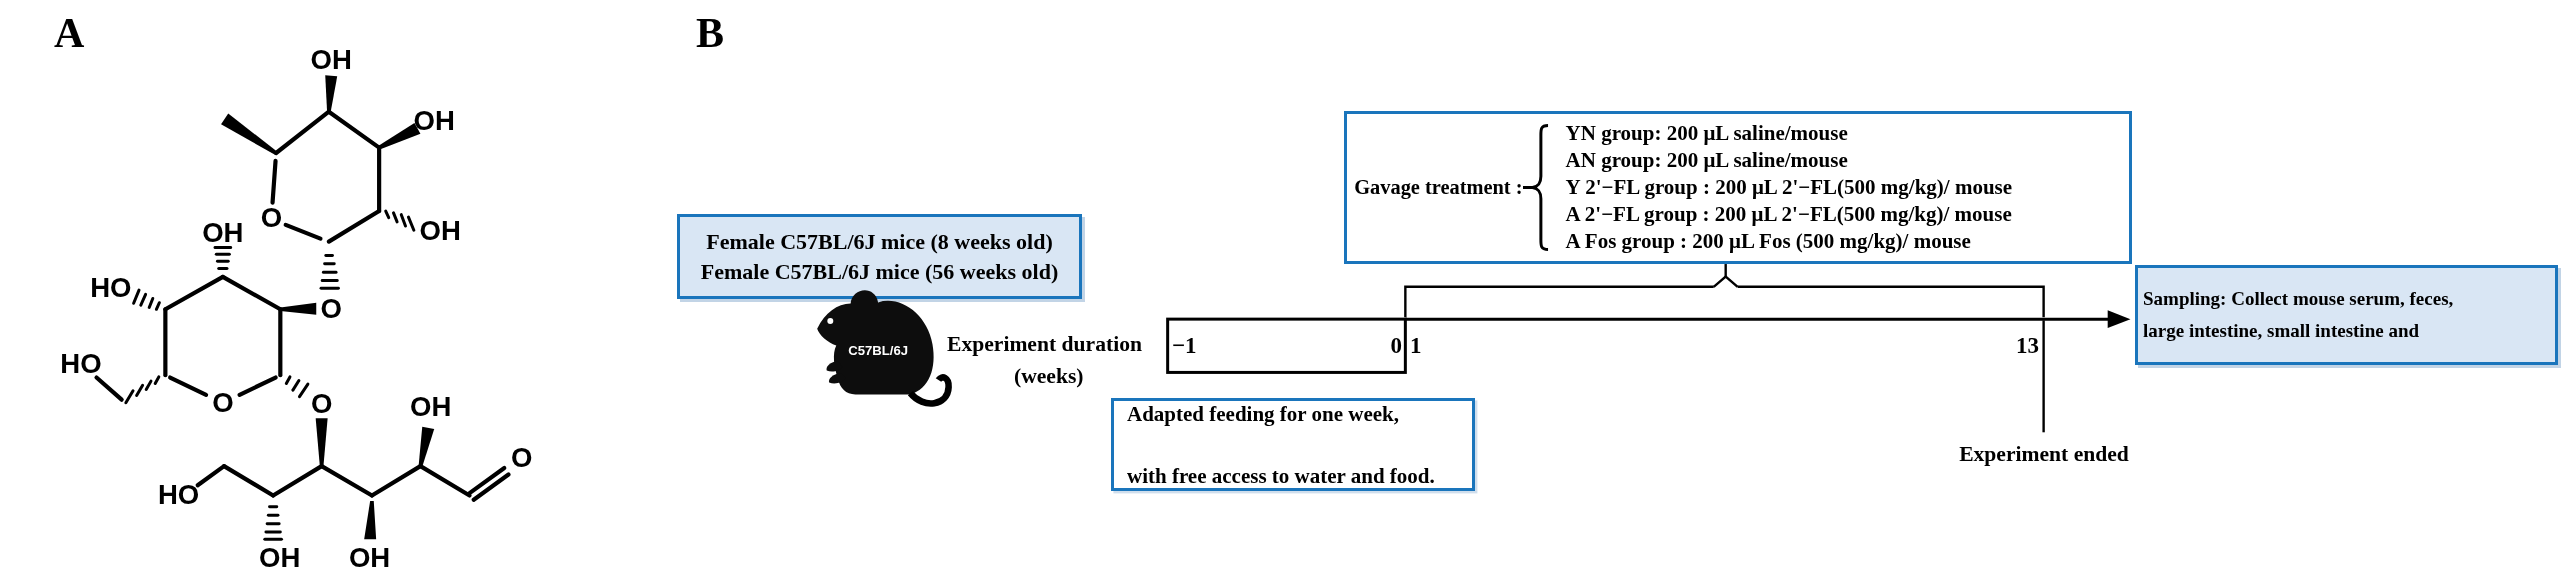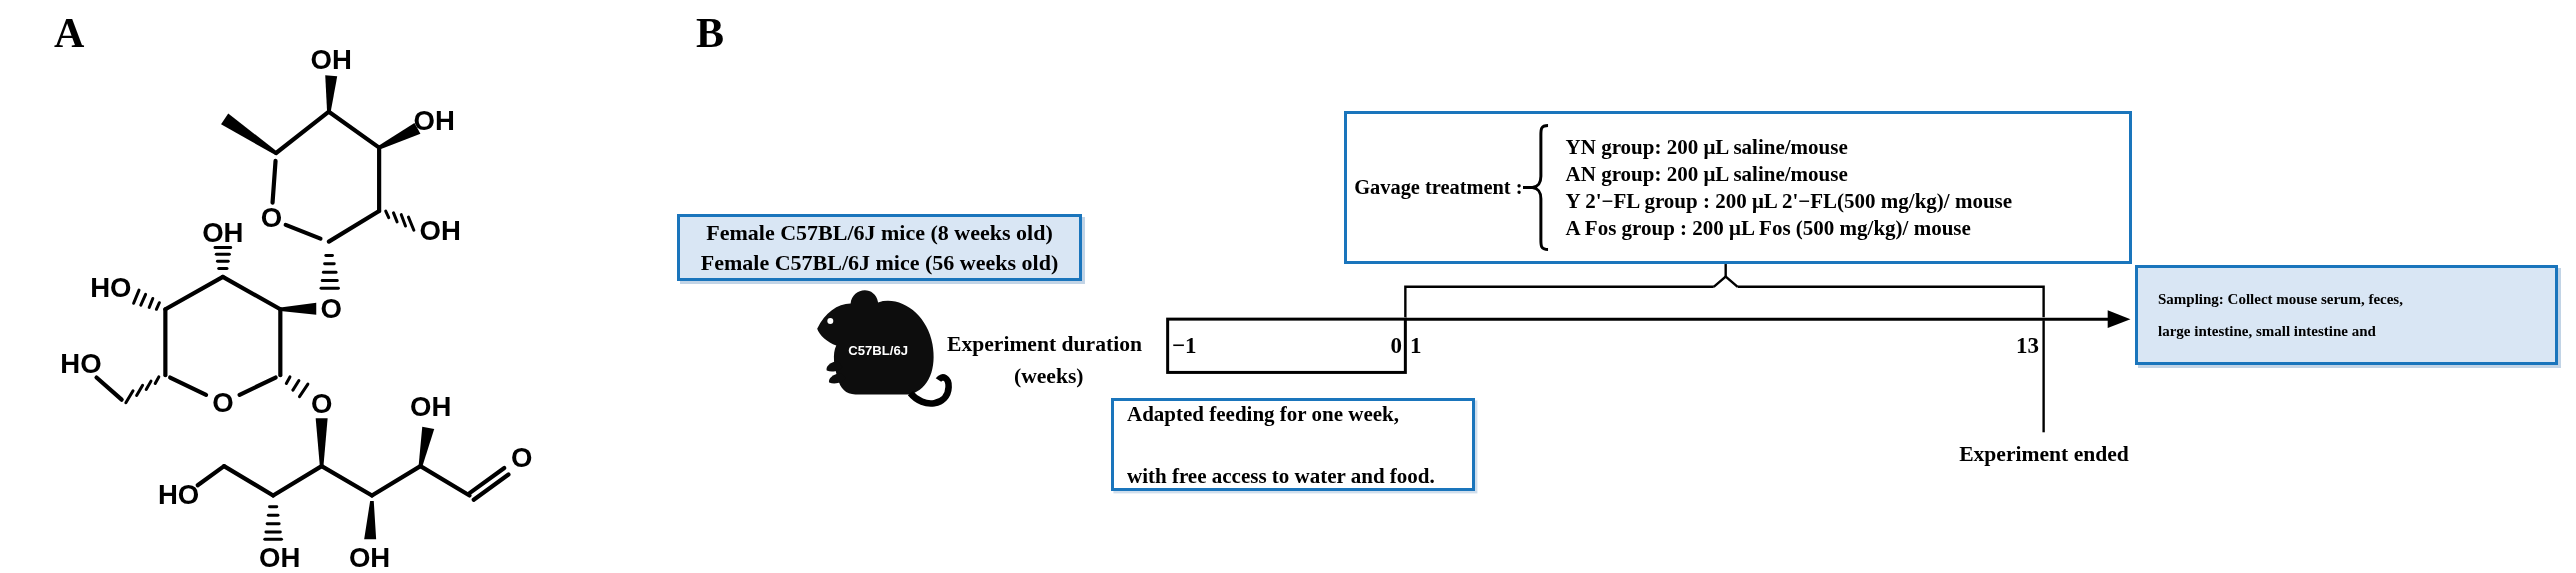--- a/index.html
+++ b/index.html
@@ -7,21 +7,21 @@
        font-family:"Liberation Serif",serif;color:#000;}
   .abs{position:absolute;}
   .panel-letter{font-weight:bold;font-size:42px;line-height:1;}
   .bluebox{position:absolute;border:3.6px solid #1a75bc;box-sizing:border-box;
            display:flex;flex-direction:column;justify-content:center;}
   .fill-blue{background:#d9e6f4;box-shadow:3px 3px 0 rgba(120,160,200,0.45);}
   .fill-white{background:#ffffff;gap:28px;}
   .boxline{font-weight:bold;white-space:nowrap;}
   .mice-line{font-size:22px;line-height:30px;text-align:center;}
   .adapted-line{font-size:21px;line-height:34px;padding-left:13px;}
-  .sampling-line{font-size:15px;line-height:32px;padding-left:20px;}
+  .sampling-line{font-size:19px;line-height:32px;padding-left:5px;}
   .gavage-wrap{position:absolute;left:1344px;top:111px;width:788px;height:153px;
                border:3.6px solid #1a75bc;box-sizing:border-box;background:#fff;
                display:flex;flex-direction:row;align-items:center;}
   .gavage-label{font-weight:bold;font-size:20.4px;white-space:nowrap;padding-left:7.2px;}
   .gavage-list{display:flex;flex-direction:column;justify-content:center;padding-left:12px;}
   .gavage-line{font-weight:bold;font-size:21px;line-height:27px;white-space:nowrap;}
   .tick{position:absolute;font-weight:bold;font-size:23px;line-height:24px;white-space:nowrap;}
   .small-label{position:absolute;font-weight:bold;font-size:21.6px;line-height:26px;white-space:nowrap;}
   svg{position:absolute;overflow:visible;}
   .bond{stroke:#000;stroke-width:7;stroke-linecap:round;fill:none;}
@@ -128,21 +128,21 @@
     <text class="atom" x="213" y="814">HO</text>
     <text class="atom" x="382" y="918">OH</text>
     <text class="atom" x="532" y="918">OH</text>
     <text class="atom" x="634" y="666">OH</text>
     <text class="atom" x="786" y="752">O</text>
   </g>
 </svg>
 
 <div class="abs panel-letter" style="left:696px;top:12px;">B</div>
 
-<div class="bluebox fill-blue" style="left:677px;top:214px;width:405px;height:67px;">
+<div class="bluebox fill-blue" style="left:677px;top:214px;width:405px;height:85px;">
   <div class="boxline mice-line">Female C57BL/6J mice (8 weeks old)</div>
   <div class="boxline mice-line">Female C57BL/6J mice (56 weeks old)</div>
 </div>
 
 <svg style="left:810px;top:277px;" width="141" height="135" viewBox="0 0 236 225">
   <path fill="#0d0d0d" d="M12,86 C25,60 46,44 68,44 C70,18 108,12 114,42
         C152,30 196,62 205,112 C212,152 200,186 168,196
         L76,196 C60,196 50,186 47,170 C40,150 37,128 44,114
         C29,109 16,97 12,86 Z"></path>
   <path class="thin" style="stroke-width:11;" d="M168,194 C190,221 231,215 232,184 C233,168 221,163 215,172"></path>
@@ -156,20 +156,21 @@
   <div class="gavage-label">Gavage treatment : </div>
   <svg width="31" height="131" viewBox="0 0 52 218" style="position:static;flex:none;">
     <path class="mid" d="M0,109 L18,109"></path>
     <path class="mid" d="M42,5 C29,5 30,12 30,24 L30,90 C30,102 26,107 16,109
                          C26,111 30,116 30,128 L30,194 C30,206 29,213 42,213"></path>
   </svg>
   <div class="gavage-list">
     <div class="gavage-line">YN group: 200 μL saline/mouse</div>
     <div class="gavage-line">AN group: 200 μL saline/mouse</div>
     <div class="gavage-line">Y 2'−FL group : 200 μL 2'−FL(500 mg/kg)/ mouse</div>
+    <div class="gavage-line">A 2'−FL group : 200 μL 2'−FL(500 mg/kg)/ mouse</div>
     <div class="gavage-line">A Fos group : 200 μL Fos (500 mg/kg)/ mouse</div>
   </div>
 </div>
 
 <svg style="left:0;top:0;" width="2576" height="573" viewBox="0 0 4302 957">
 
   <rect x="1950" y="533" width="397" height="89" fill="none" stroke="#000" stroke-width="5"></rect>
 
   <line class="mid" x1="2347" y1="533" x2="3524" y2="533"></line>
   <polygon class="wedge" points="3520,518 3558,533 3520,548"></polygon>

